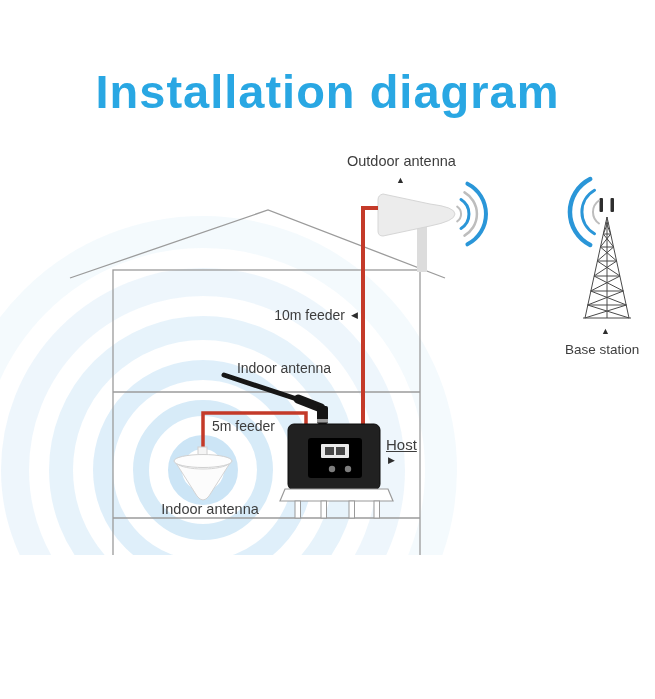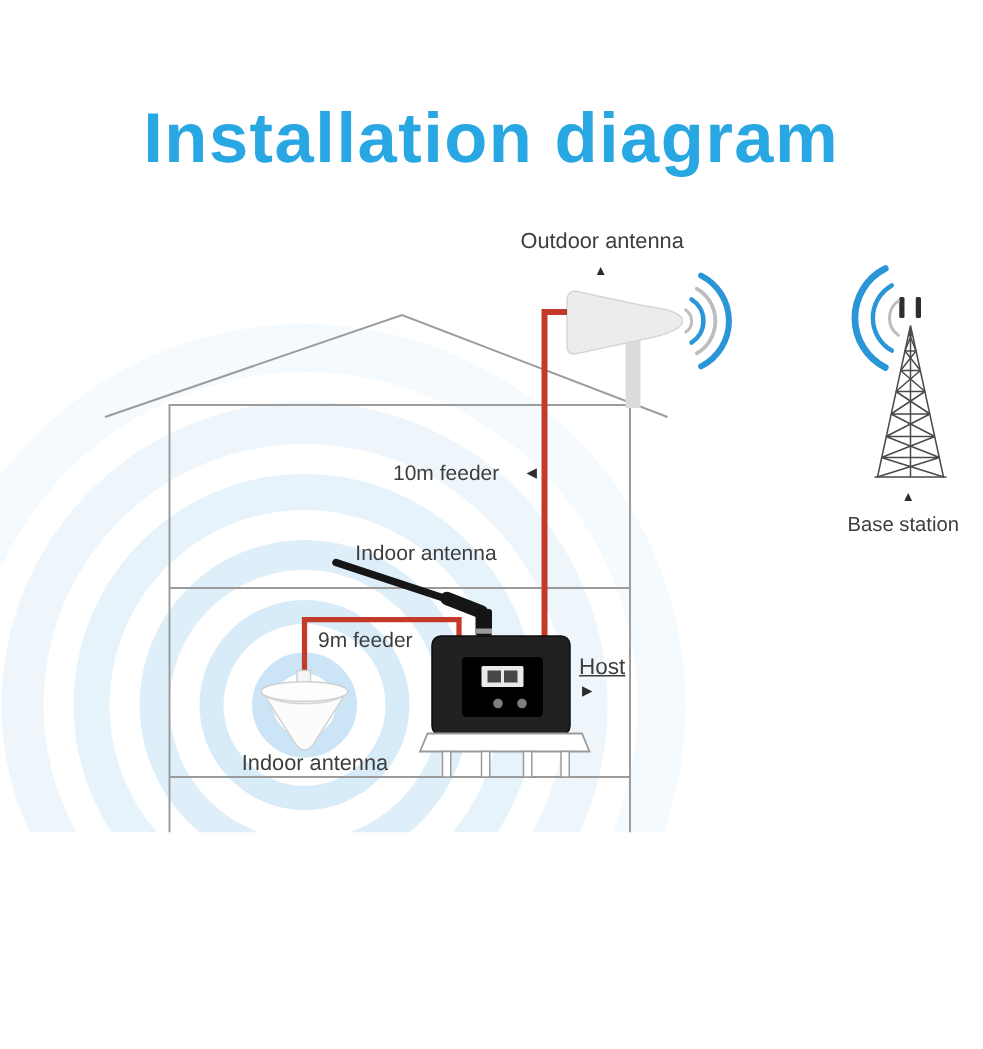--- a/index.html
+++ b/index.html
@@ -149,26 +149,26 @@
 
     <g>
       <path d="M486,572 L499,598 L493,598 L502,627 L470,627 L479,598 L473,598 Z" fill="#fff" stroke="#8f8f8f" stroke-width="1.4" stroke-linejoin="round"></path>
       <line x1="486" y1="627" x2="486" y2="641" stroke="#8f8f8f" stroke-width="2.5"></line>
     </g>
   </svg>
 
   <div class="lbl" style="left:347px;top:154px;width:110px;text-align:left;font-size:14.5px;">Outdoor antenna</div>
   <div class="ptr" style="left:396px;top:176px;">▲</div>
 
-  <div class="lbl" style="left:262px;top:308px;width:95px;text-align:left;">10m feeder</div>
+  <div class="lbl" style="left:250px;top:308px;width:95px;text-align:right;">10m feeder</div>
   <div class="ptr" style="left:351px;top:311px;">◀</div>
 
   <div class="lbl" style="left:236px;top:361px;width:96px;text-align:center;">Indoor antenna</div>
 
-  <div class="lbl" style="left:212px;top:419px;">9m feeder</div>
+  <div class="lbl" style="left:212px;top:419px;">5m feeder</div>
 
   <div class="lbl" style="left:386px;top:437px;font-size:15px;text-decoration:underline;">Host</div>
   <div class="ptr" style="left:388px;top:456px;">▶</div>
 
   <div class="lbl" style="left:160px;top:502px;width:100px;text-align:center;font-size:14.5px;">Indoor antenna</div>
 
   <div class="ptr" style="left:601px;top:327px;">▲</div>
   <div class="lbl" style="left:565px;top:343px;width:85px;font-size:13.5px;">Base station</div>
 
 </div>

